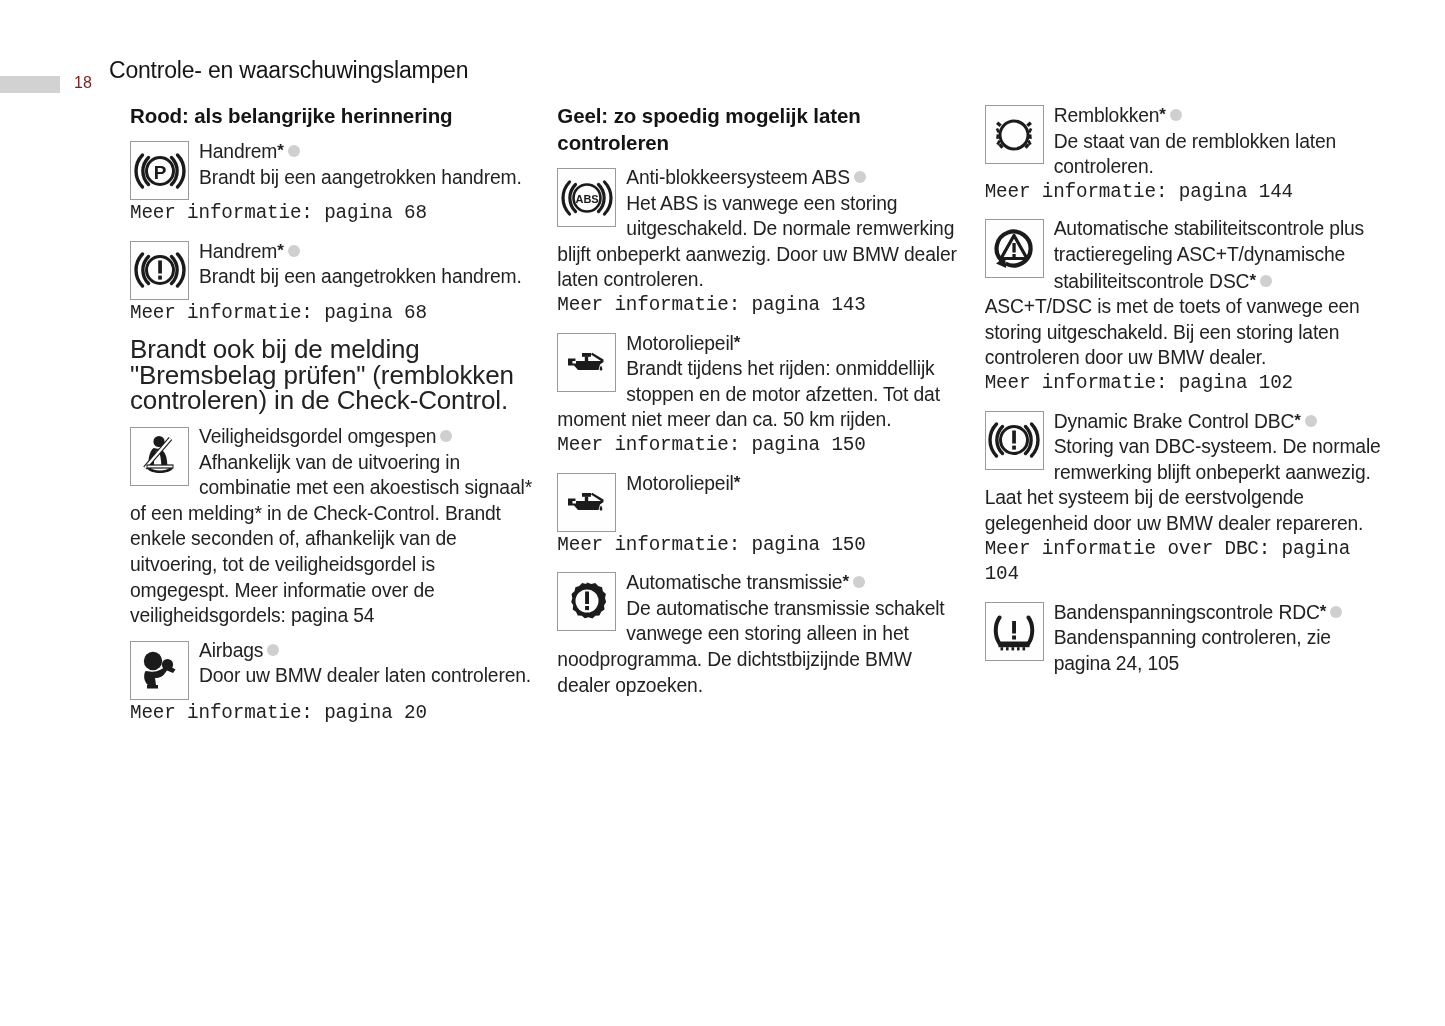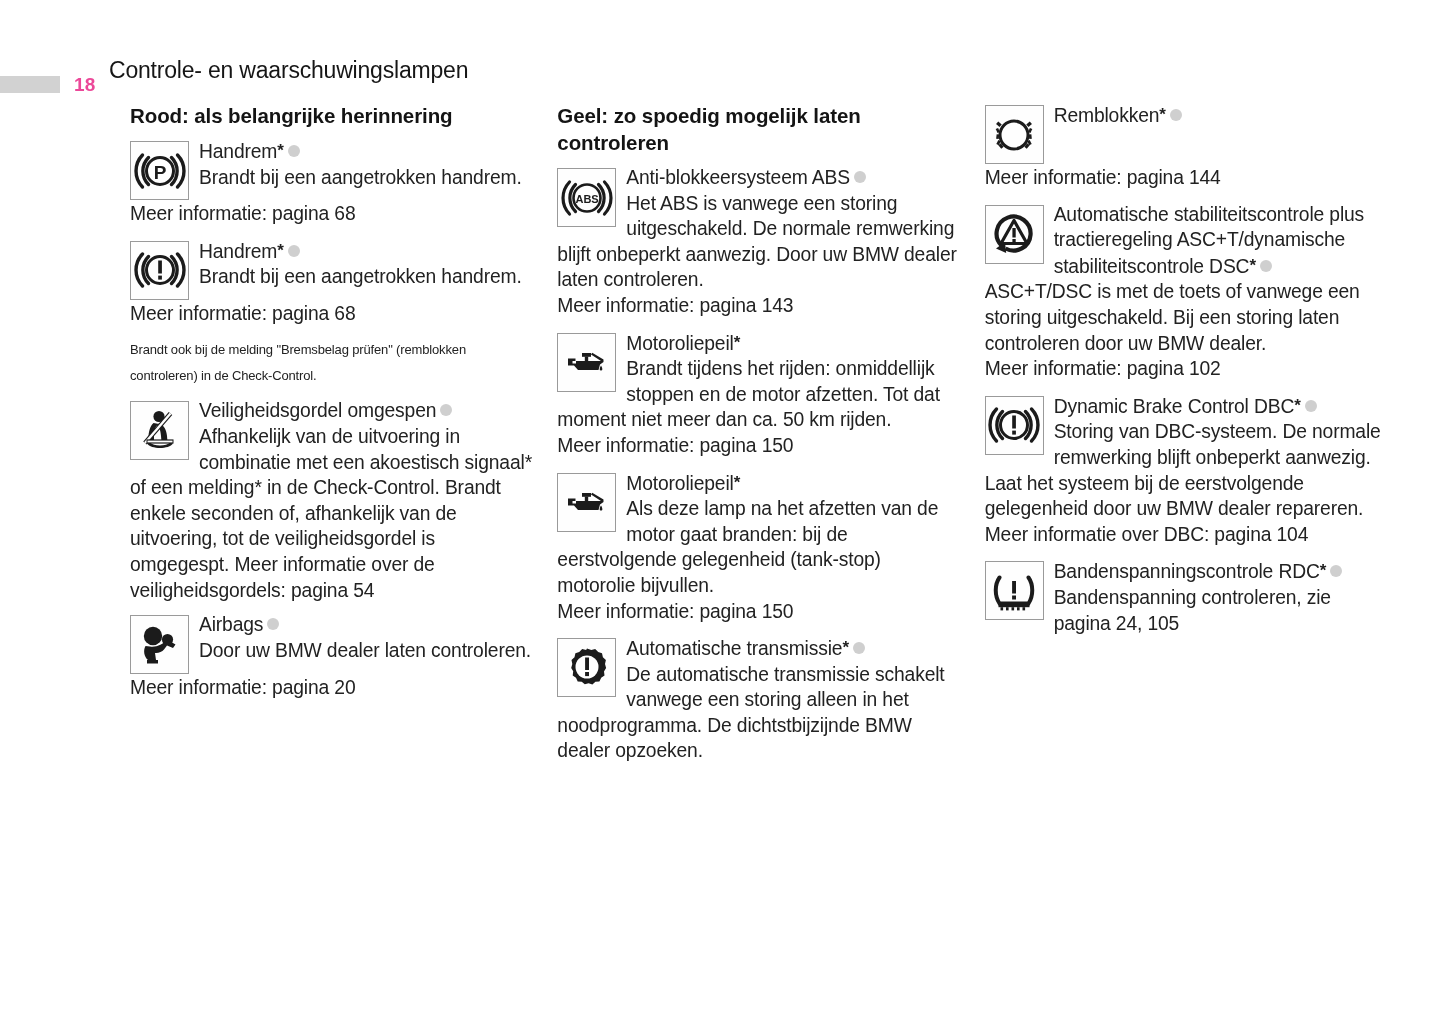--- a/index.html
+++ b/index.html
@@ -27,24 +27,23 @@
     left: 0;
     top: 76px;
     width: 60px;
     height: 17px;
     background: #d2d2d2;
   }
   .page-number {
     position: absolute;
     left: 74px;
     top: 74px;
-    font-size: 19px;
-    color: #ec4899;
+    font-size: 16px;
+    color: #7f1d1d;
     letter-spacing: 0.2px;
-    font-weight: bold;
   }
   .page-title {
     position: absolute;
     left: 109px;
     top: 42px;
     font-size: 23px;
     font-weight: normal;
     letter-spacing: -0.2px;
     color: #161616;
   }
@@ -105,24 +104,25 @@
     vertical-align: 1px;
     margin-left: 4px;
   }
   .more {
     clear: both;
     font-size: 19.3px;
     line-height: 25.6px;
     letter-spacing: -0.15px;
     color: #222;
     margin-bottom: 9px;
+    font-family: Liberation Mono, monospace;
   }
   .para {
     clear: both;
-    font-size: 13px;
+    font-size: 26px;
     line-height: 25.6px;
     letter-spacing: -0.15px;
     color: #222;
     margin-bottom: 10px;
   }
   .tight { margin-bottom: 0; }
 
   
   .icon-box {
     width: 59px;
@@ -198,38 +198,38 @@
                 <use href="#sym-oil-can-icon"></use>
               </svg>
             </div><span class="entry-title">Motoroliepeil</span><span class="star">*</span><br><span>Brandt tijdens het rijden: onmiddellijk stoppen en de motor afzetten. Tot dat moment niet meer dan ca. 50 km rijden.</span></div>
           <div class="more">Meer informatie: pagina 150</div>
         </div>
         <div class="entry">
           <div class="entry-body"><div class="icon-box">
               <svg width="52" height="52" viewBox="0 0 52 52">
                 <use href="#sym-oil-can-icon"></use>
               </svg>
-            </div><span class="entry-title">Motoroliepeil</span><span class="star">*</span><br><span>Als deze lamp na het afzetten van de motor gaat branden: bij de eerstvolgende gelegenheid (tank-stop) motorolie bijvullen.</span></div>
+            </div><span class="entry-title">Motoroliepeil</span><span class="star">*</span><br></div>
           <div class="more">Meer informatie: pagina 150</div>
         </div>
         <div class="entry">
           <div class="entry-body"><div class="icon-box">
               <svg width="52" height="52" viewBox="0 0 52 52">
                 <use href="#sym-gear-exclamation-icon"></use>
               </svg>
             </div><span class="entry-title">Automatische transmissie</span><span class="star">*</span><span class="dot"></span><br><span>De automatische transmissie schakelt vanwege een storing alleen in het noodprogramma. De dichtstbijzijnde BMW dealer opzoeken.</span></div>
         </div>
       </div>
       <div class="col">
         <div class="entry">
           <div class="entry-body"><div class="icon-box">
               <svg width="52" height="52" viewBox="0 0 52 52">
                 <use href="#sym-brake-pads-icon"></use>
               </svg>
-            </div><span class="entry-title">Remblokken</span><span class="star">*</span><span class="dot"></span><br></div>
+            </div><span class="entry-title">Remblokken</span><span class="star">*</span><span class="dot"></span><br><span>De staat van de remblokken laten controleren.</span></div>
           <div class="more">Meer informatie: pagina 144</div>
         </div>
         <div class="entry">
           <div class="entry-body"><div class="icon-box">
               <svg width="52" height="52" viewBox="0 0 52 52">
                 <use href="#sym-asc-dsc-icon"></use>
               </svg>
             </div><span class="entry-title">Automatische stabiliteitscontrole plus tractieregeling ASC+T/dynamische stabiliteitscontrole DSC</span><span class="star">*</span><span class="dot"></span><br><span>ASC+T/DSC is met de toets of vanwege een storing uitgeschakeld. Bij een storing laten controleren door uw BMW dealer.</span></div>
           <div class="more">Meer informatie: pagina 102</div>
         </div>

